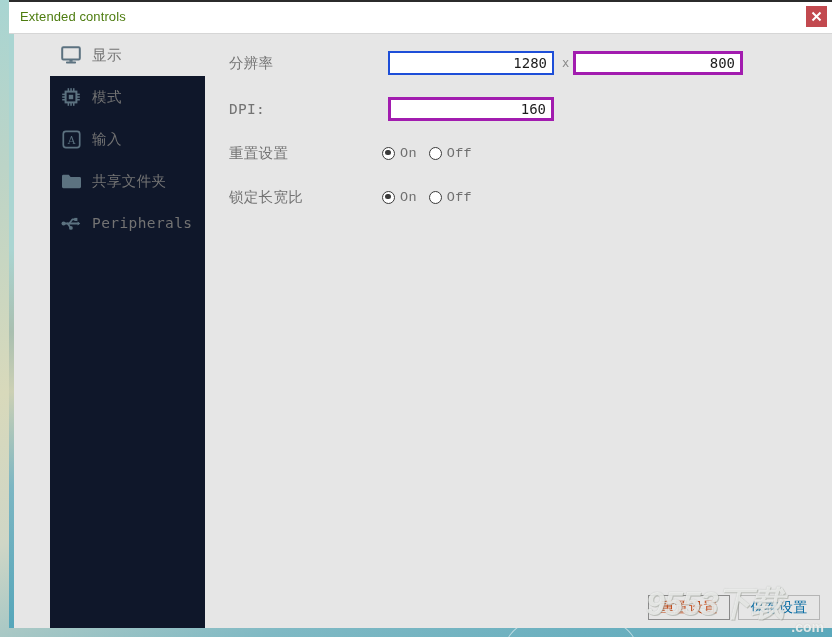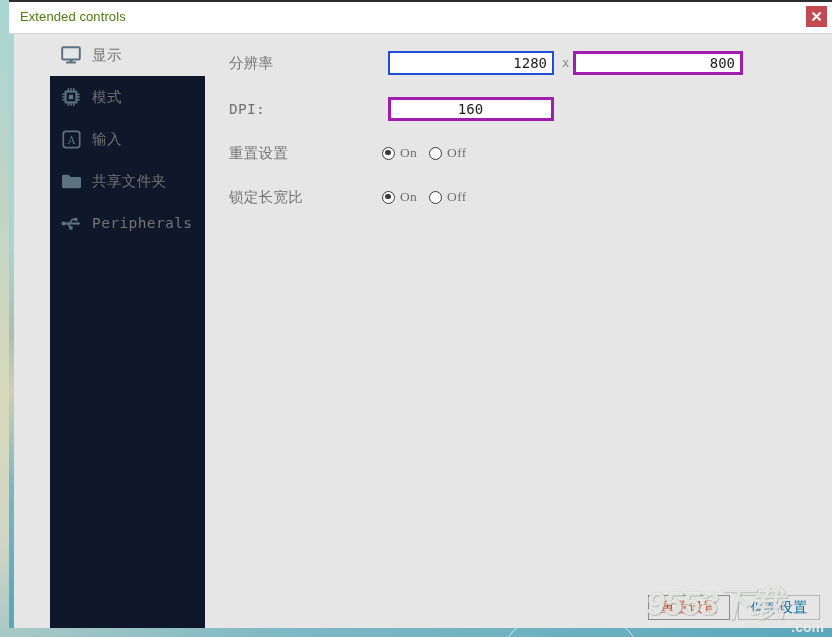--- a/index.html
+++ b/index.html
@@ -198,21 +198,21 @@
   }
   .radio-opt.checked .radio-mark::after {
     content: "";
     position: absolute;
     left: 2.2px; top: 2.2px;
     width: 5.4px; height: 5.4px;
     border-radius: 50%;
     background: #3a3a3a;
   }
   .radio-text {
-    font-family: Liberation Serif, serif;
+    font-family: Liberation Mono, monospace;
     font-size: 13.5px;
     color: #6f6f6f;
     letter-spacing: .3px;
   }
 
   
   #footer {
     position: absolute;
     right: 12px;
     bottom: 10px;
@@ -369,21 +369,21 @@
 
       <div class="form-row" style="top:14px;">
         <span class="form-label">分辨率</span>
         <input class="field focused" style="left: 183px; width: 166px;" type="text" value="1280">
         <span class="x-sep" style="left:357px;">x</span>
         <input class="field" style="left: 368px; width: 170px;" type="text" value="800">
       </div>
 
       <div class="form-row" style="top:60px;">
         <span class="form-label">DPI:</span>
-        <input class="field" style="left: 183px; width: 166px; text-align: center;" type="text" value="160">
+        <input class="field" style="left: 183px; width: 166px;" type="text" value="160">
       </div>
 
       <div class="form-row" style="top:104px;">
         <span class="form-label">重置设置</span>
         <div class="radio-group" style="left:177px;">
           <label class="radio-opt checked">
             <span class="radio-mark"></span>
             <span class="radio-text">On</span>
           </label>
           <label class="radio-opt">

